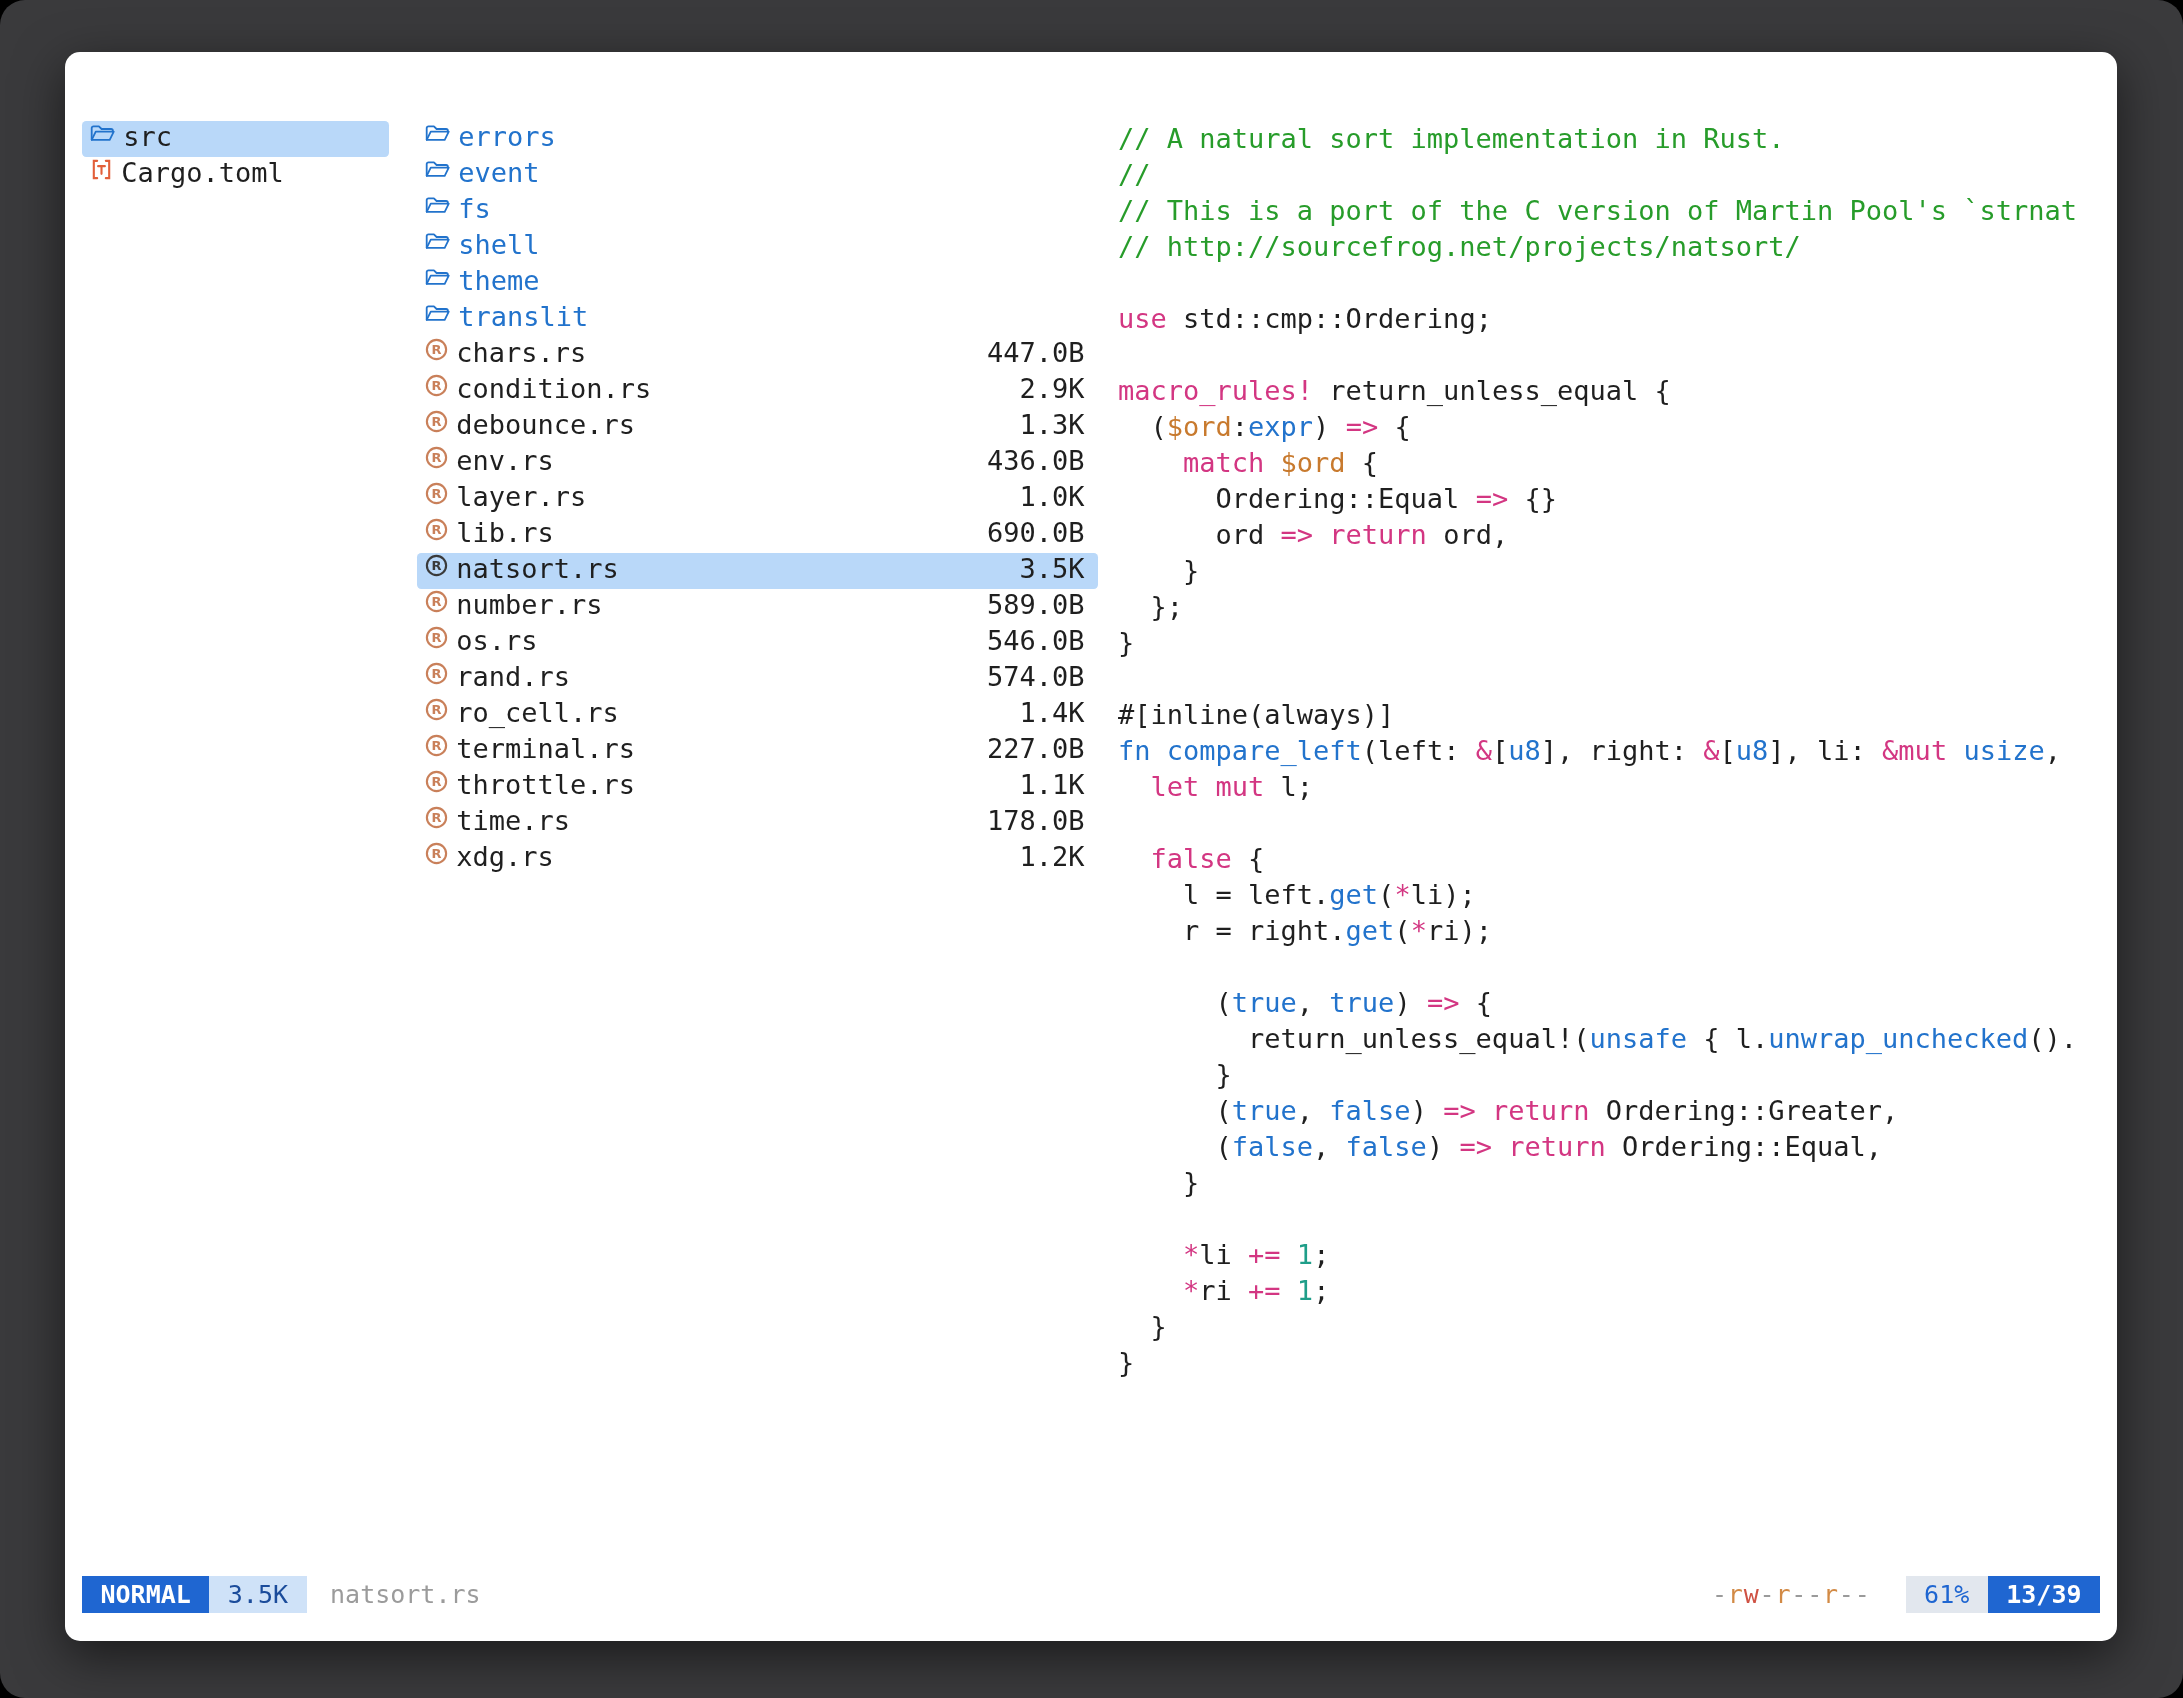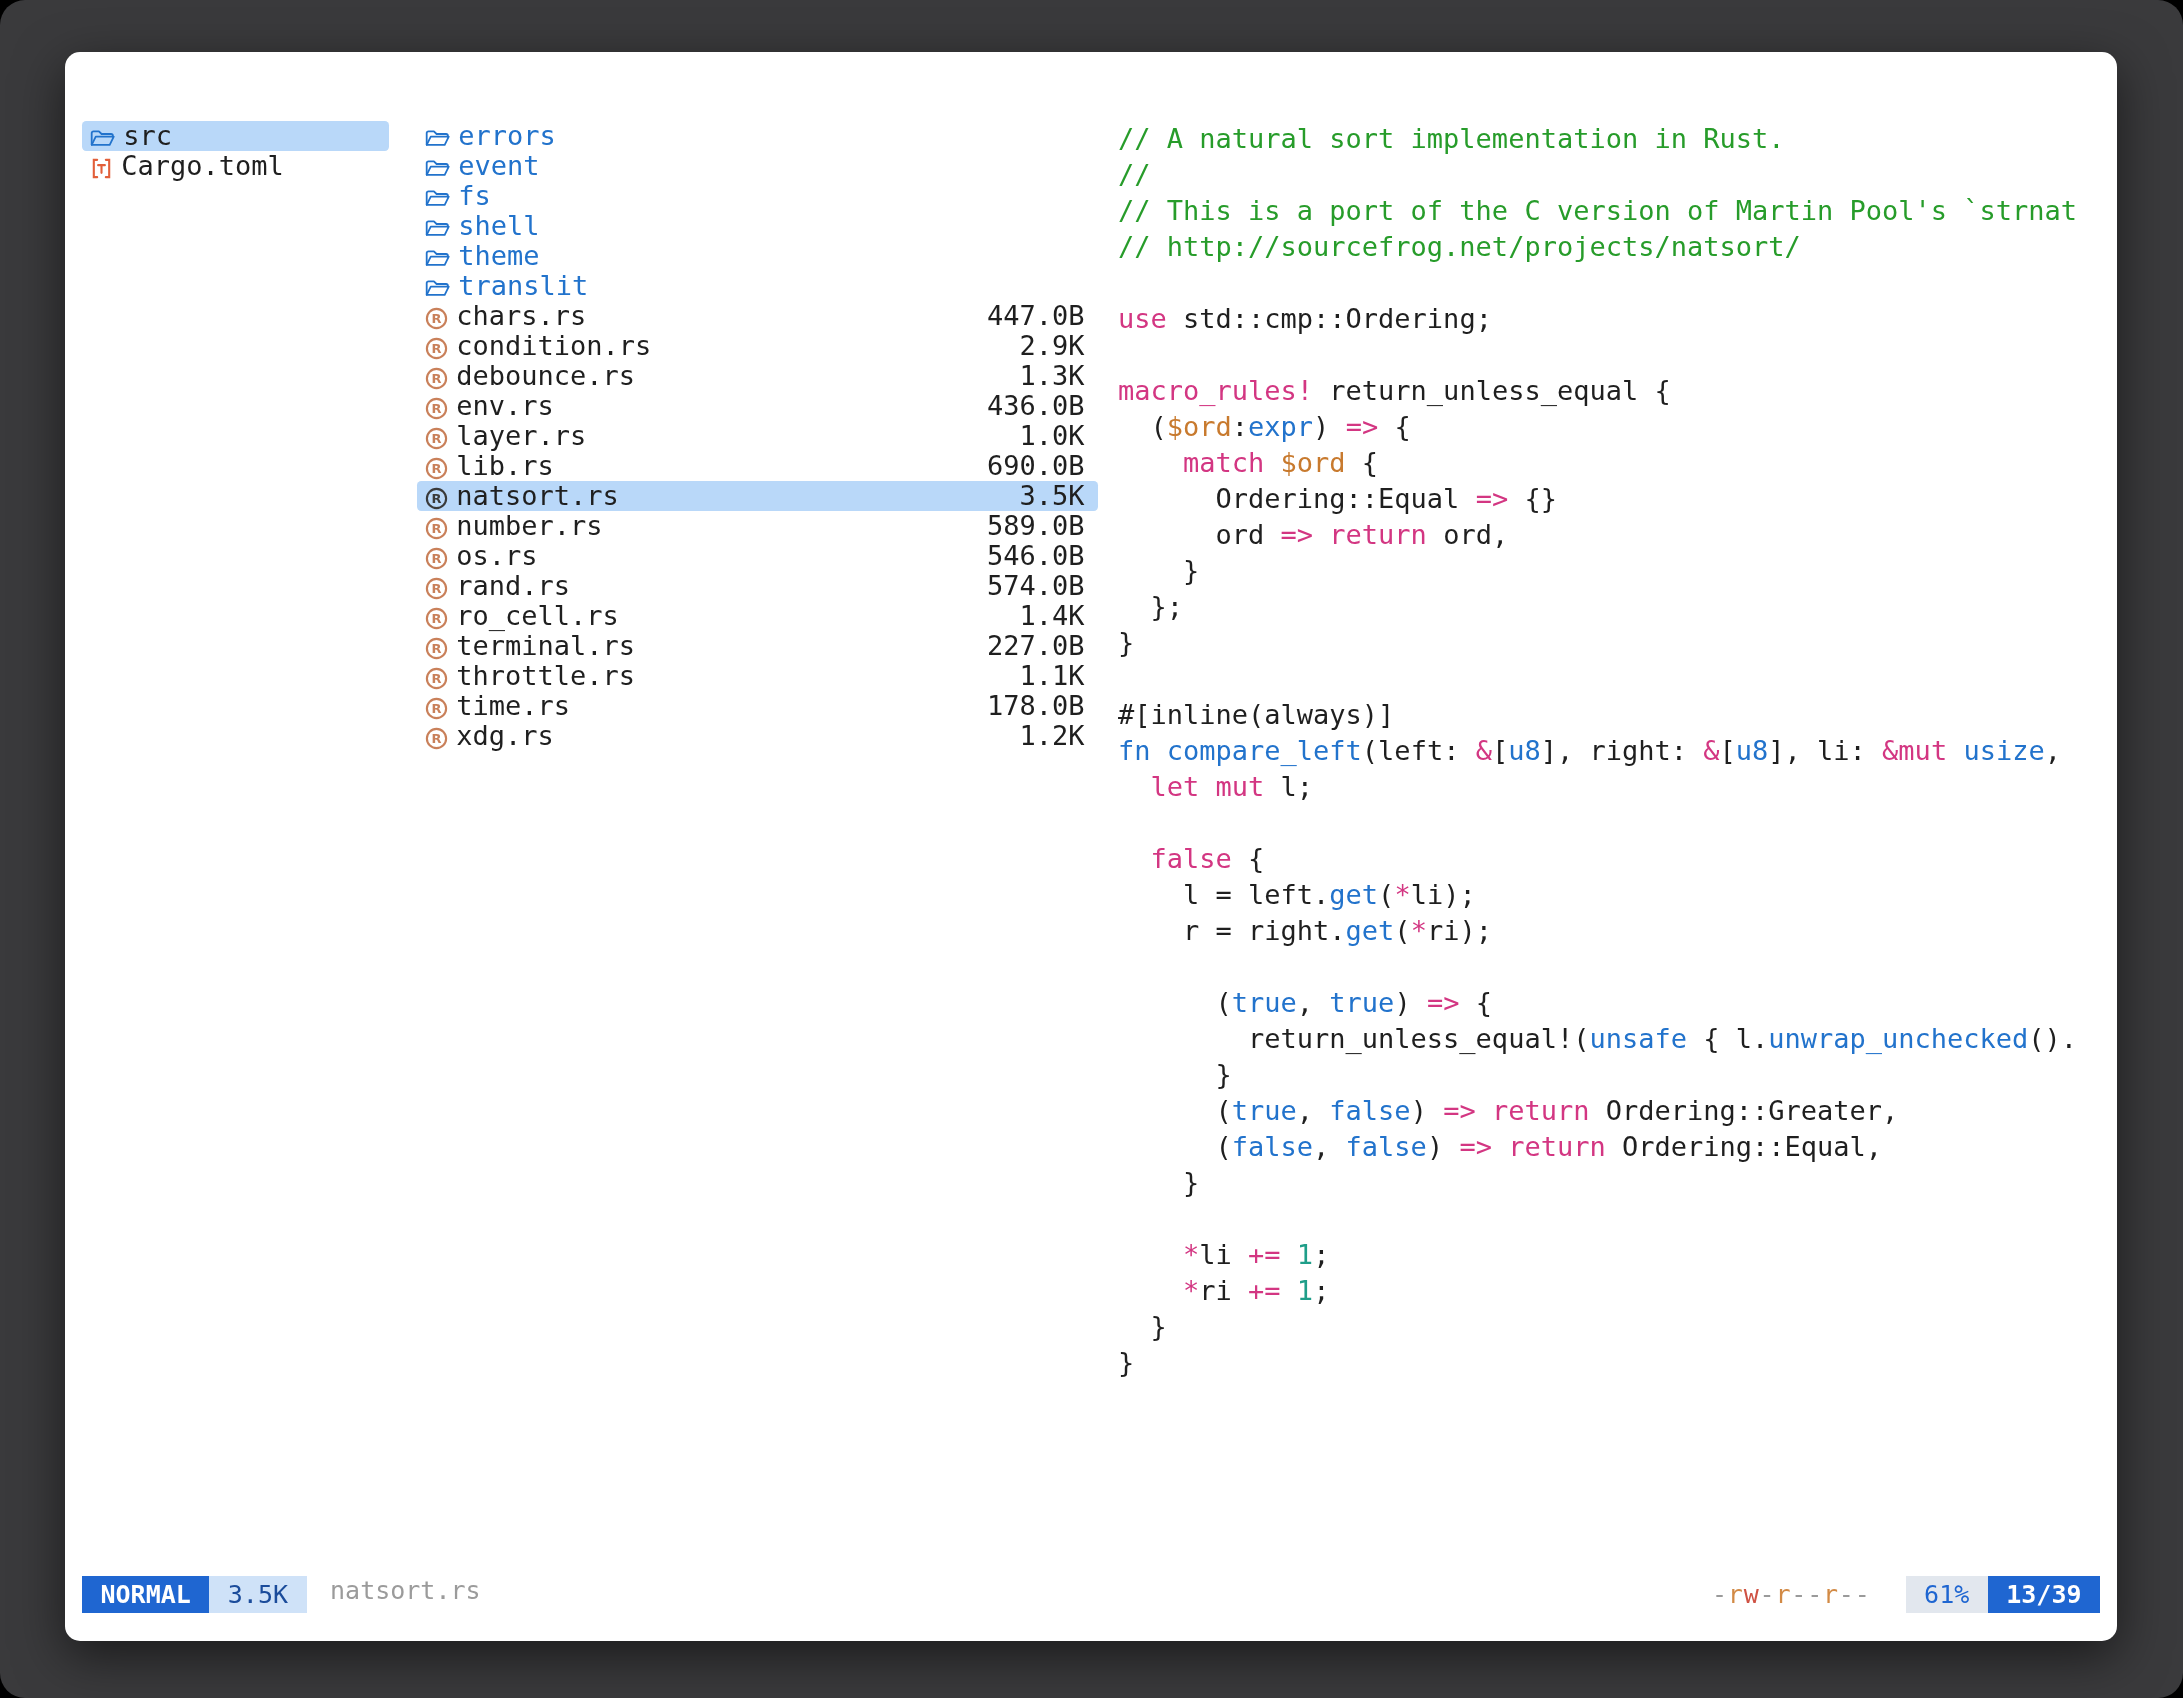--- a/index.html
+++ b/index.html
@@ -4,34 +4,34 @@
 <style>
   html,body{margin:0;padding:0;width:2183px;height:1698px;background:#000;overflow:hidden}
   .desktop{position:absolute;inset:0;background:var(--desktop-bg,#3a3a3c);border-radius:25px}
   .window{position:absolute;left:65px;top:52px;width:2052px;height:1589px;background:var(--window-bg,#fff);
           border-radius:15px;box-shadow:0 15px 50px rgba(0,0,0,.55);overflow:hidden;
           font-family:"DejaVu Sans Mono",monospace;font-size:27px;color:var(--syn-text,#1f1f1f)}
   .pane{position:absolute;top:69px}
   .pane-parent{left:17px;width:307px}
   .pane-current{left:352px;width:681px}
   .pane-preview{left:1053px;width:986px;overflow:hidden}
-  .file-row{display:flex;align-items:flex-end;height:30px;padding:0 13.4px 0 6.7px;border-radius:4.2px}
+  .file-row{display:flex;align-items:flex-start;height:36px;padding:0 13.4px 0 6.7px;border-radius:4.2px}
   .file-row.selected{background:var(--hl,#b9d8f9)}
   .icon{flex:0 0 auto;margin-right:7.6px;display:block}
   .file-name{white-space:pre}
   .folder-name{color:var(--folder-blue,#2273cc)}
   .file-size{margin-left:auto;white-space:pre}
   .code-line{height:36px;line-height:36px;white-space:pre;overflow:hidden}
   .tok-c{color:var(--syn-comment,#279c2a)}
   .tok-k{color:var(--syn-keyword,#d33682)}
   .tok-b{color:var(--syn-blue,#2273cc)}
   .tok-o{color:var(--syn-orange,#c87a2e)}
   .tok-n{color:var(--syn-number,#1f9e89)}
   .tok-t{color:var(--syn-text,#1f1f1f)}
-  .statusbar{position:absolute;left:17px;right:17px;bottom:28.5px;height:37px;display:flex;align-items:flex-start;font-size:25px}
+  .statusbar{position:absolute;left:17px;right:17px;bottom:28.5px;height:37px;display:flex;align-items:center;font-size:25px}
   .badge{height:37px;line-height:37px;padding:0 18.5px;white-space:pre}
   .badge-mode{background:var(--mode-bg,#1f66d1);color:var(--mode-fg,#fff);font-weight:bold}
   .badge-size{background:var(--size-badge-bg,#cfe2f8);color:var(--size-badge-fg,#1b4c9b)}
   .status-filename{margin-left:23.5px;color:var(--muted,#9b9b9b);white-space:pre}
   .status-right{margin-left:auto;display:flex;align-items:center}
   .perm{margin-right:35px;white-space:pre;letter-spacing:0.8px}
   .p-dash{color:var(--perm-dash,#9a9a9a)}
   .p-r{color:var(--perm-r,#d28a45)}
   .p-w{color:var(--perm-w,#cf5244)}
   .badge-percent{background:var(--percent-badge-bg,#e2e7ee);color:var(--percent-badge-fg,#1f66d1)}

